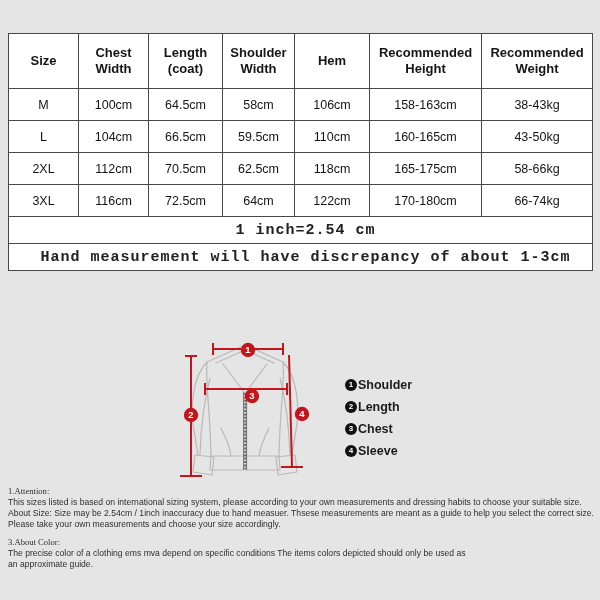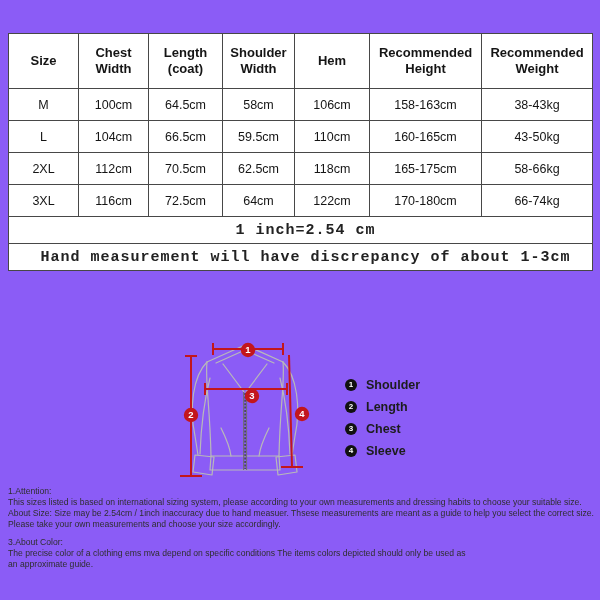--- a/index.html
+++ b/index.html
@@ -1,17 +1,17 @@
 <!DOCTYPE html>
 <html><head>
 <meta charset="utf-8">
 <style>
   html,body{margin:0;padding:0;background:#fff;}
   .page{
-    position:relative;width:600px;height:600px;background:#8b5cf6;
+    position:relative;width:600px;height:600px;background:#e5e5e5;
     font-family:"Liberation Sans",sans-serif;color:#1a1a1a;overflow:hidden;
   }
 
   
   .chart-wrap{position:absolute;left:8px;top:33px;width:584px;}
   table.size-chart{
     border-collapse:collapse;width:584px;table-layout:fixed;
     background:#fff;
   }
   table.size-chart th, table.size-chart td{
@@ -31,26 +31,26 @@
   .diagram{position:absolute;left:125px;top:336px;width:230px;height:152px;}
 
   
   .legend{position:absolute;left:345px;top:374px;}
   .legend-item{display:flex;align-items:center;height:22px;}
   .legend-dot{
     width:12px;height:12px;border-radius:50%;background:#111;
     color:#fff;font-size:8px;font-weight:bold;line-height:12px;
     text-align:center;flex:0 0 12px;
   }
-  .legend-label{margin-left:9px;font-size:12.5px;font-weight:bold;color:#1c1c1c;}
+  .legend-label{margin-left:1px;font-size:12.5px;font-weight:bold;color:#1c1c1c;}
 
   
   .footnotes{position:absolute;left:8px;top:486px;width:588px;}
   .footnotes p{margin:0;font-size:8.6px;line-height:11px;color:#2e2e2e;}
-  .footnotes p.sec-title{margin-top:7px;}
+  .footnotes p.sec-title{margin-top:7px;font-family:Liberation Serif, serif;}
   .footnotes p.first{margin-top:0;}
 </style>
 </head>
 <body>
 
 <div class="page">
 
   <div class="chart-wrap">
     <table class="size-chart">
       <colgroup>

